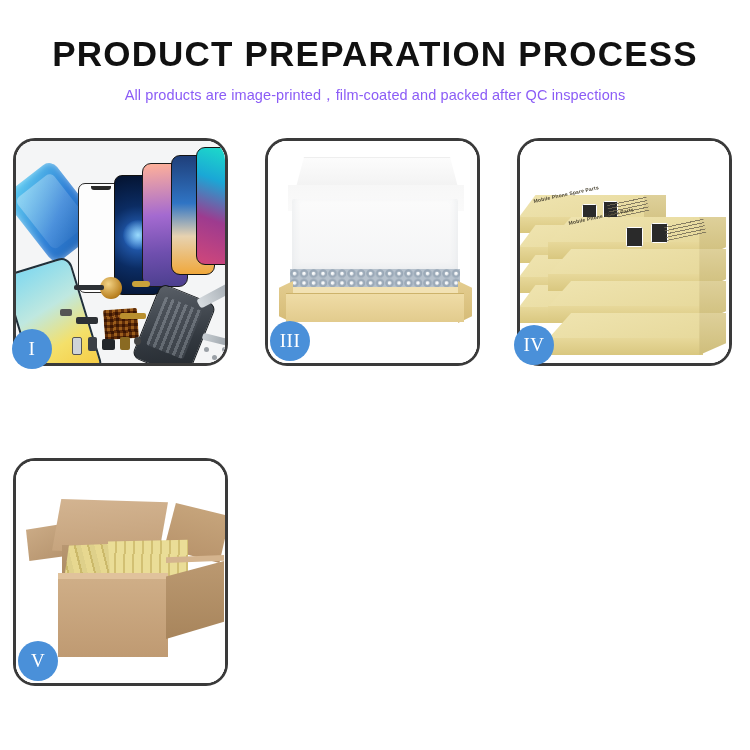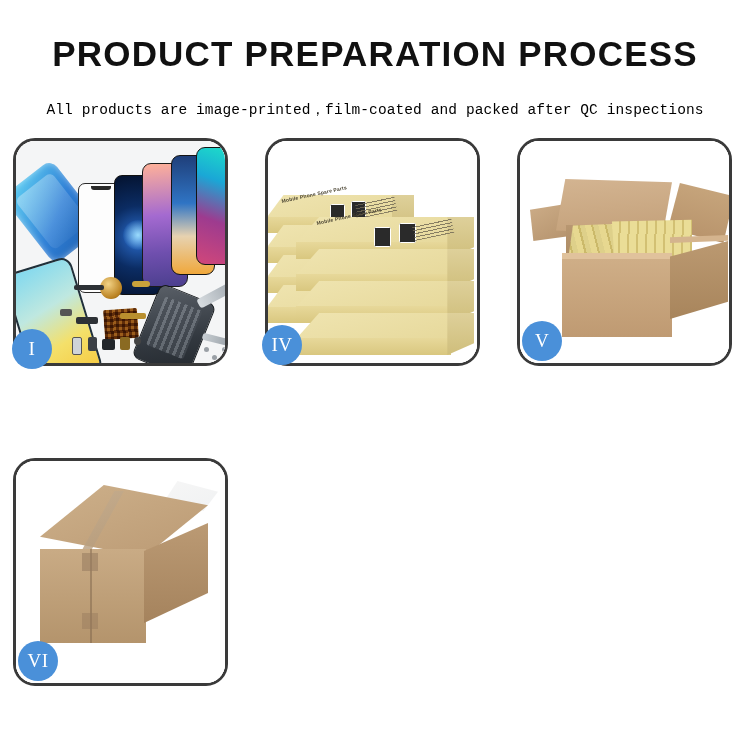--- a/index.html
+++ b/index.html
@@ -12,22 +12,22 @@
 
   
   .header{position:absolute;left:0;top:0;width:750px;text-align:center;}
   .title{
     font-size:35px;font-weight:700;color:#111;
     letter-spacing:1.2px;margin:0;padding-top:36px;
     line-height:1.05;white-space:nowrap;
     font-family:"Liberation Sans", sans-serif;
   }
   .subtitle{
-    font-size:14.5px;color:#000000;font-weight:400;
-    margin:16px;padding-top:11px;letter-spacing:0.1px;white-space:nowrap;font-family:Liberation Mono, monospace;
+    font-size:14.5px;color:#8b5cf6;font-weight:400;
+    margin:2px;padding-top:11px;letter-spacing:0.1px;white-space:nowrap;
   }
 
   
   .grid{
     position:absolute;left:13px;top:138px;
     width:724px;height:548px;
     display:grid;
     grid-template-columns:215px 215px 215px;
     grid-template-rows:228px 228px;
     column-gap:37px;row-gap:92px;
@@ -270,20 +270,35 @@
           <div class="tool2"></div>
           <div class="screw" style="left:196px;top:214px;"></div>
           <div class="screw" style="left:206px;top:206px;"></div>
           <div class="screw" style="left:188px;top:206px;"></div>
         </div>
       </div>
       <div class="badge">I</div>
     </div>
 
 
+    <div class="panel p3">
+      <div class="panel-inner">
+        <div class="scene3">
+          <div class="lid3"></div>
+          <div class="lid3b"></div>
+          <div class="foam3"></div>
+          <div class="bubrow3"></div>
+          <div class="box3top"></div>
+          <div class="box3l"></div>
+          <div class="box3r"></div>
+          <div class="box3f"></div>
+        </div>
+      </div>
+      <div class="badge">III</div>
+    </div>
 
     <div class="panel p4">
       <div class="panel-inner">
         <div class="scene4">
 
           <div class="stackbox" style="left:-4px;top:54px;width:150px;height:38px;z-index:1;">
             <div class="sb-top"></div>
             <div class="sb-front"></div>
             <div class="sb-side"></div>
             <div class="sb-label">Mobile Phone Spare Parts</div>
@@ -348,30 +363,15 @@
           <div class="c5-goods2"></div>
           <div class="c5-rim"></div>
           <div class="c5-rim2"></div>
           <div class="c5-front"></div>
           <div class="c5-side"></div>
         </div>
       </div>
       <div class="badge">V</div>
     </div>
 
-    <div class="panel p6">
-      <div class="panel-inner">
-        <div class="scene6">
-          <div class="c6-wrap"></div>
-          <div class="c6-top"></div>
-          <div class="c6-tape"></div>
-          <div class="c6-front"></div>
-          <div class="c6-side"></div>
-          <div class="c6-seam"></div>
-          <div class="c6-tab1"></div>
-          <div class="c6-tab2"></div>
-        </div>
-      </div>
-      <div class="badge">VI</div>
-    </div>
 
   </div>
 </div>
 
 </body></html>

